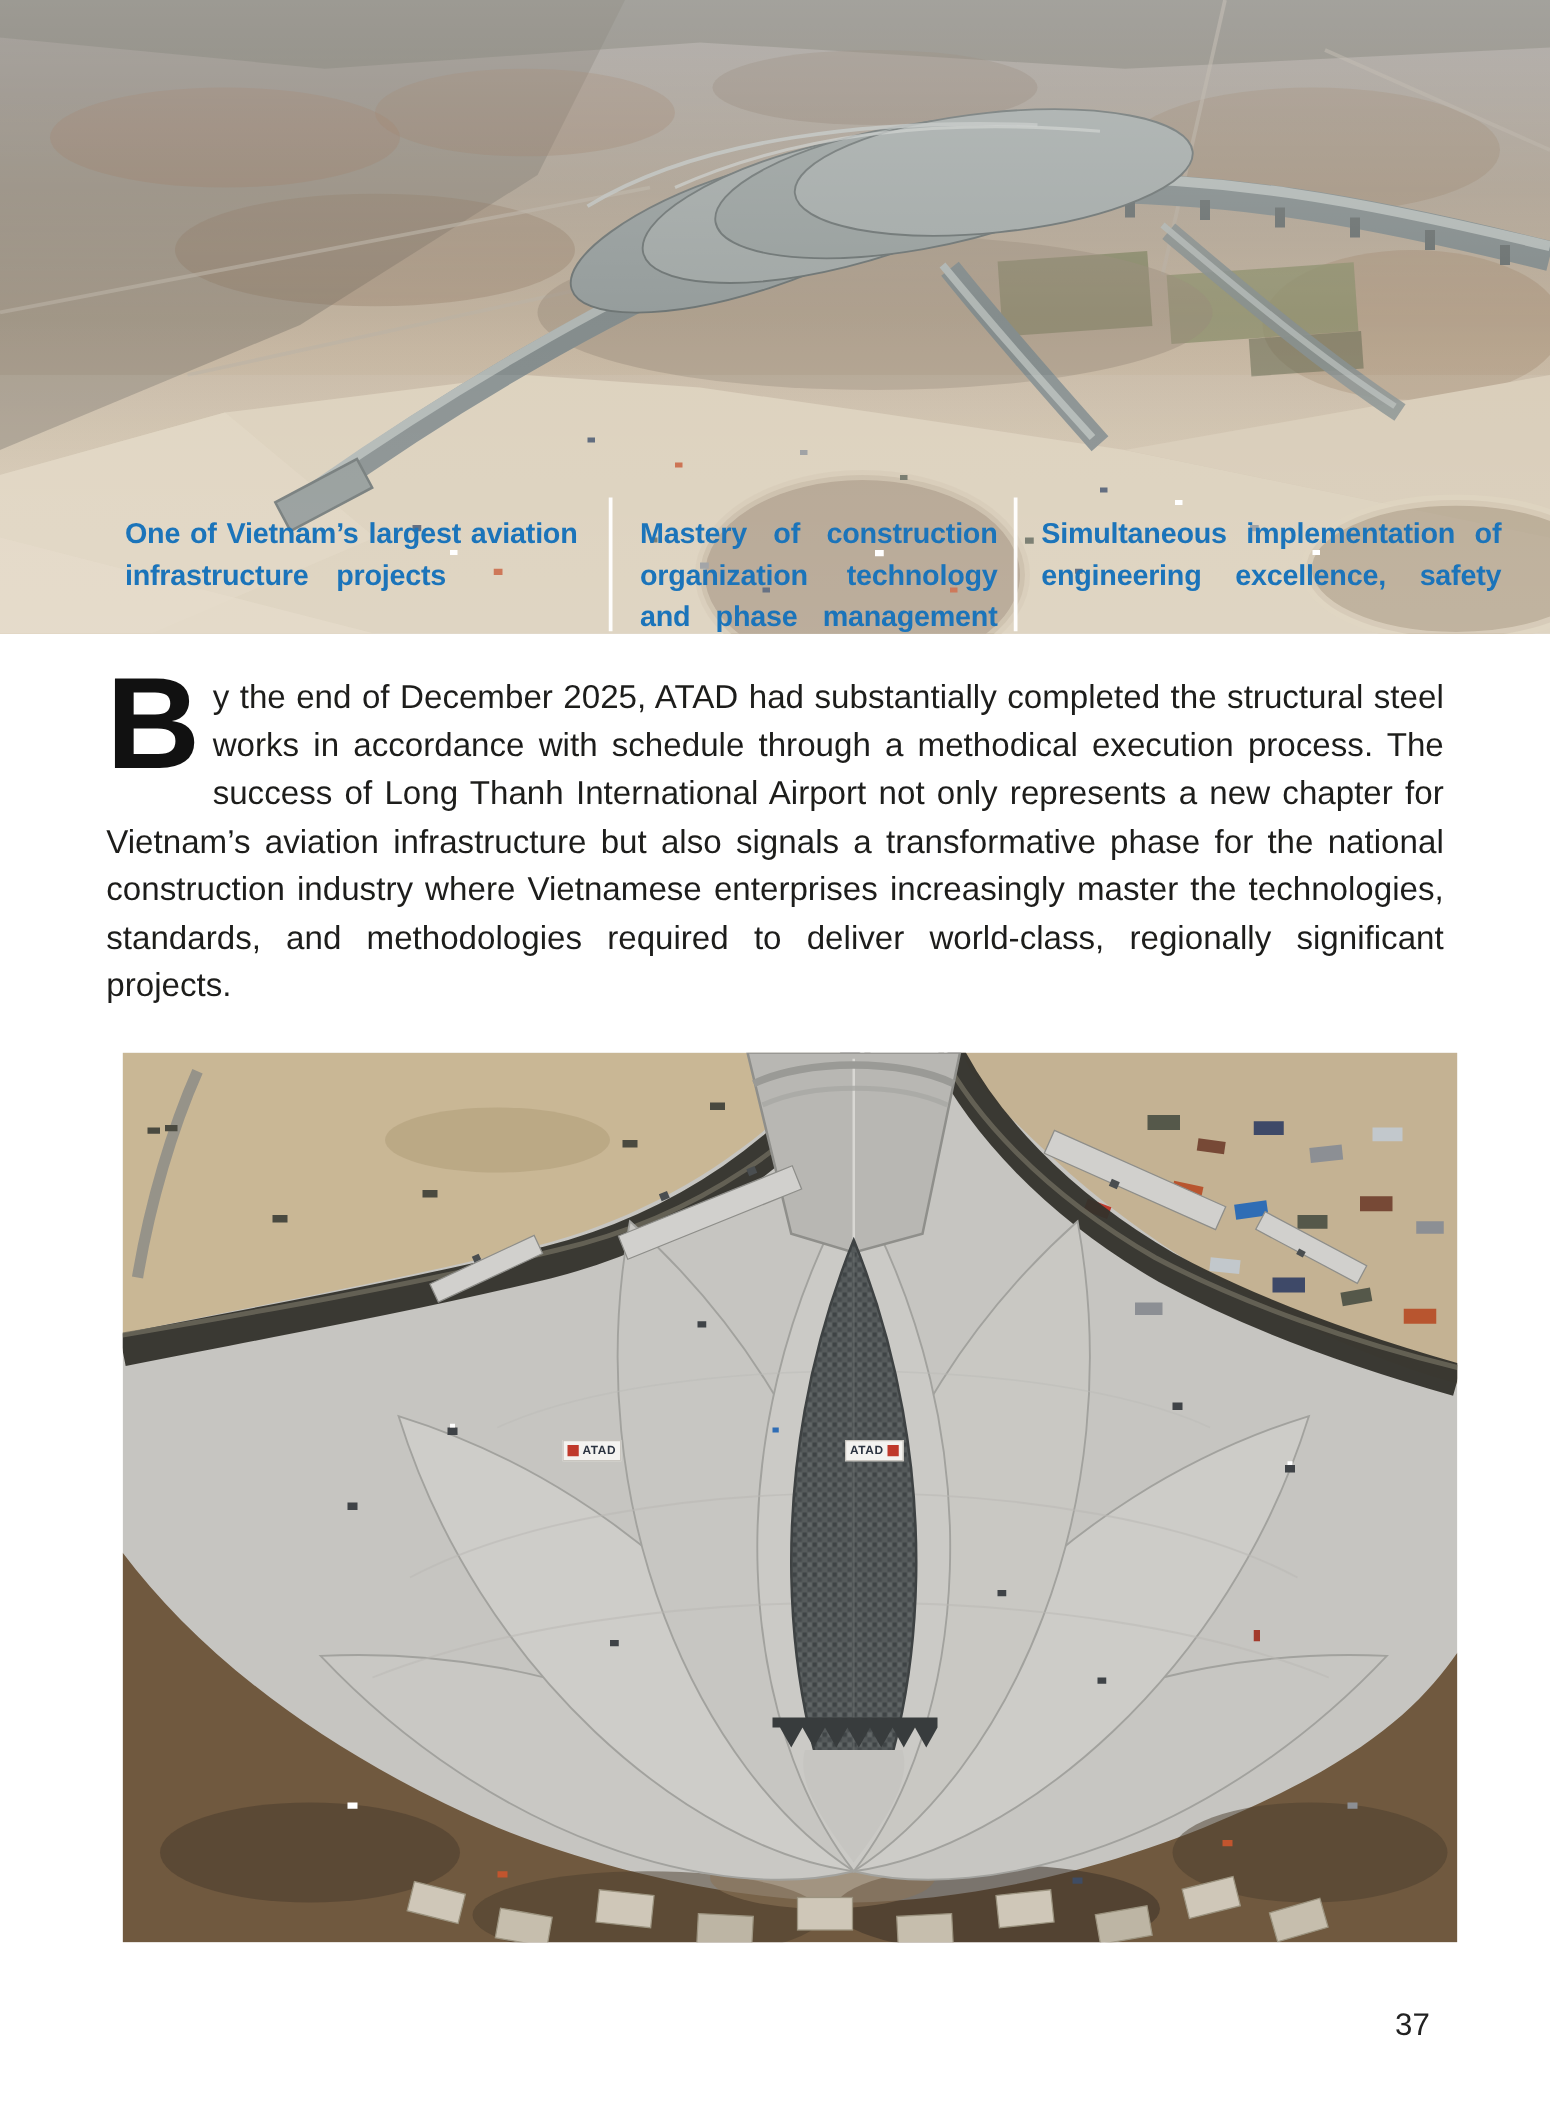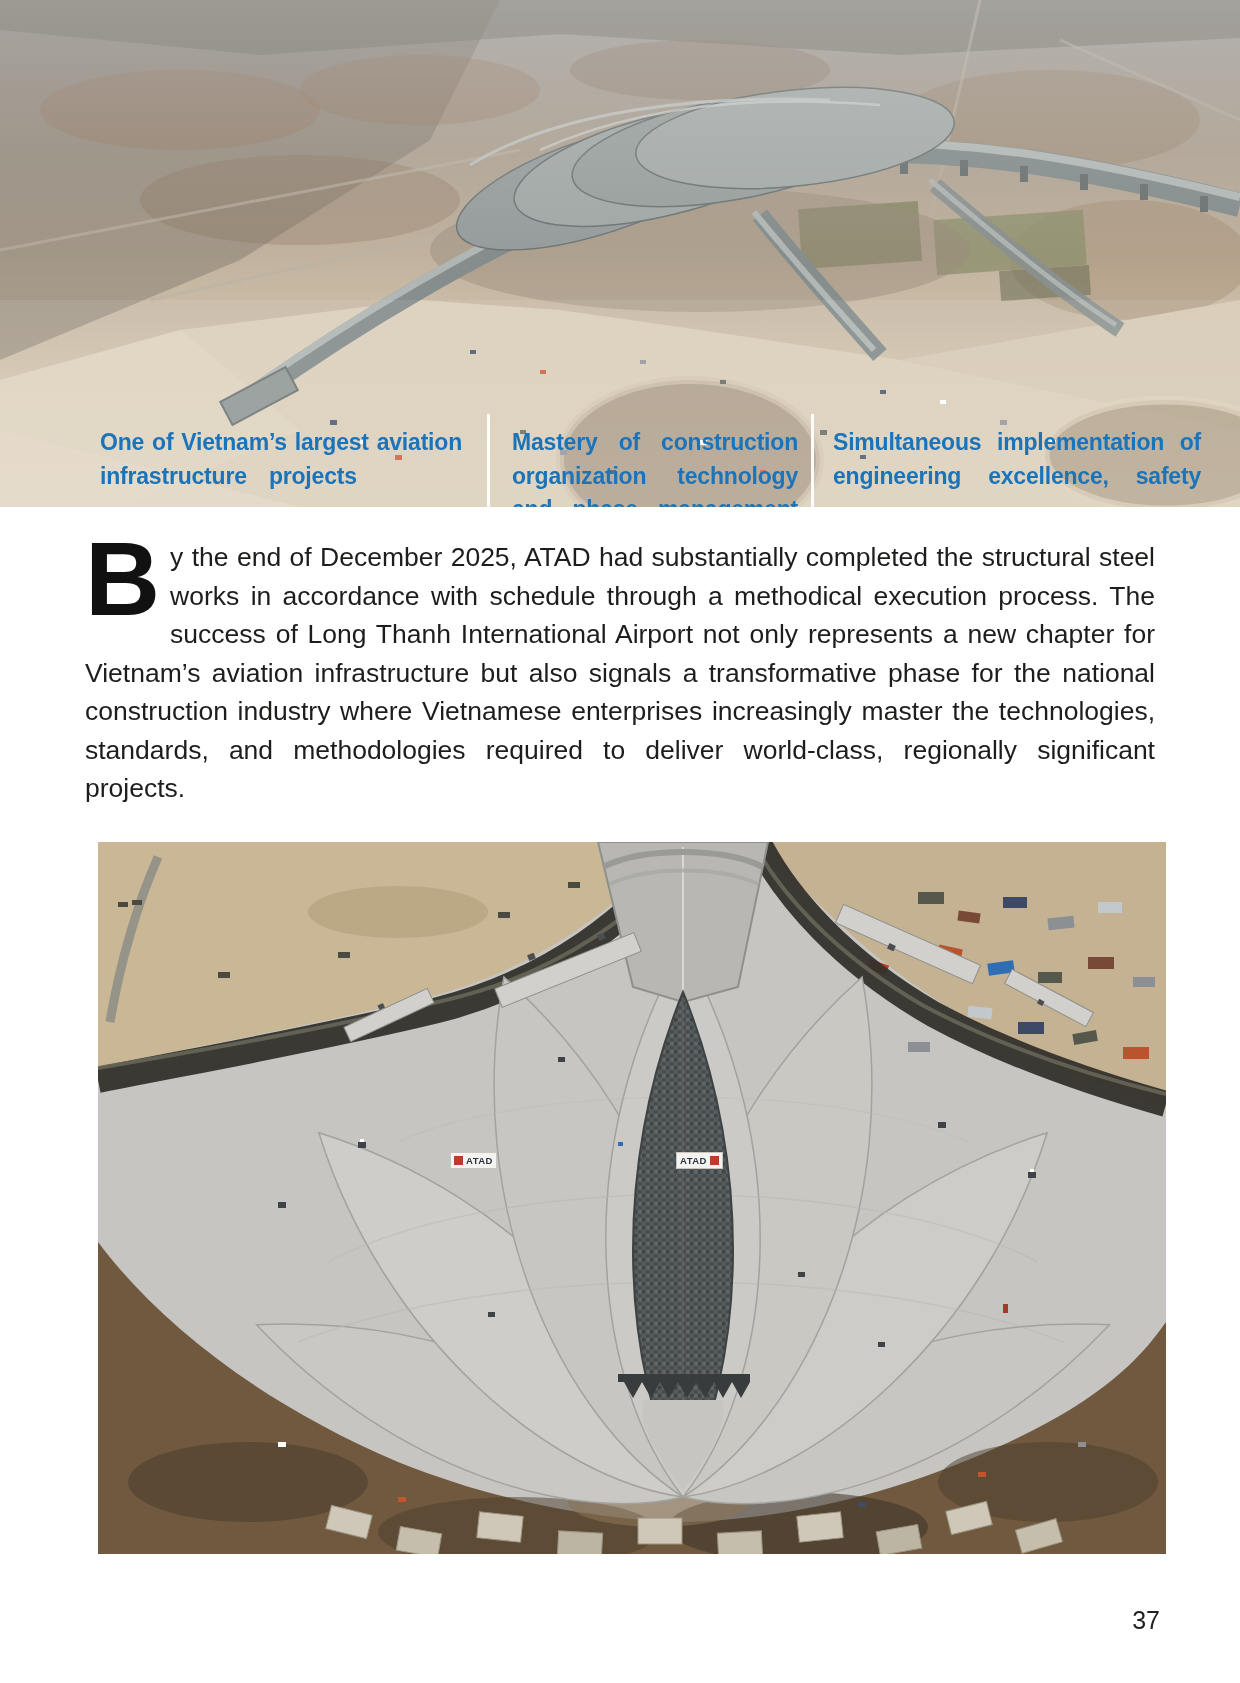--- a/index.html
+++ b/index.html
@@ -3,21 +3,21 @@
 <meta charset="utf-8">
 <style>
   html,body{margin:0;padding:0;background:#ffffff;}
   .page{position:relative;width:1240px;height:1683px;background:#ffffff;overflow:hidden;
         font-family:"Liberation Sans",sans-serif;}
 
   
   .hero{position:absolute;left:0;top:0;width:1240px;height:507px;margin:0;overflow:hidden;}
   .hero svg{display:block;width:1240px;height:507px;}
 
-  .callouts{position:absolute;left:0;top:16px;width:100%;height:100%;}
+  .callouts{position:absolute;left:0;top:0;width:100%;height:100%;}
   .callout{position:absolute;color:#1b74ba;font-weight:bold;font-size:23px;line-height:33.5px;
            letter-spacing:-0.2px;}
   .cl{width:100%;}
   .jl{text-align:justify;text-align-last:justify;}
   .ws{word-spacing:16px;}
   .c1{left:100px;top:410px;width:362px;}
   .c2{left:512px;top:410px;width:286px;}
   .c3{left:833px;top:410px;width:368px;}
   .vdiv{position:absolute;width:3px;background:#ffffff;top:398px;height:107px;opacity:.95;}
   .d1{left:487px;}
@@ -32,21 +32,21 @@
   
   .roof{position:absolute;left:86px;top:830px;width:1068px;height:712px;margin:12px;overflow:hidden;}
   .roof svg{display:block;width:1068px;height:712px;}
   .atad-tag{position:absolute;height:17px;background:#f4f3f0;border:1px solid #c9c6c0;
             display:flex;align-items:center;gap:3px;padding:0 3px;box-sizing:border-box;}
   .atad-tag .txt{font-size:9.5px;font-weight:bold;color:#2b3340;letter-spacing:.5px;line-height:1;}
   .atad-logo{width:9px;height:9px;background:#c0392b;flex:0 0 auto;}
   .tag1{left:352px;top:310px;}
   .tag2{left:578px;top:310px;}
 
-  .pagenum{position:absolute;left:1100px;top:1606px;width:60px;text-align:right;
+  .pagenum{position:absolute;left:1100px;top:1606px;width:60px;text-align:center;
            font-size:25px;color:#222222;}
 </style>
 </head>
 <body>
 
 <div class="page">
 
   <figure class="hero">
     <svg viewBox="0 0 1240 507" preserveAspectRatio="none">
       <defs>

